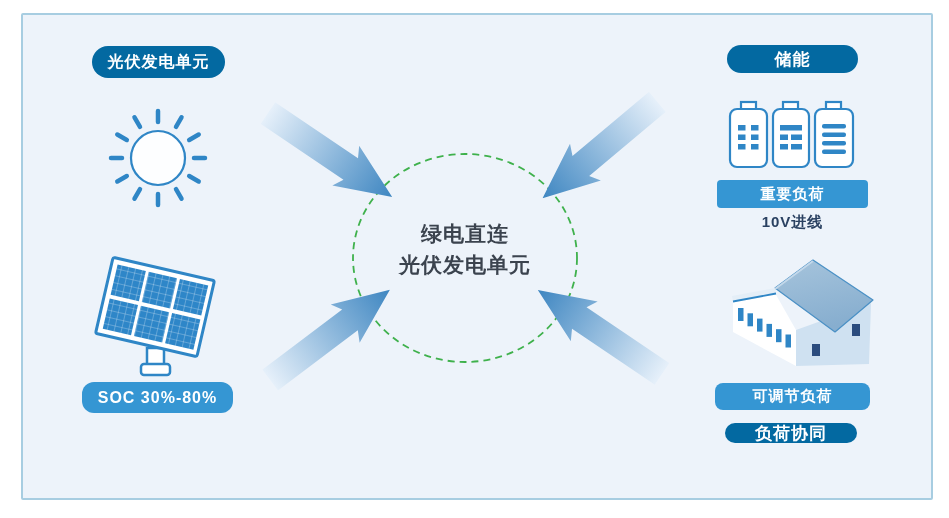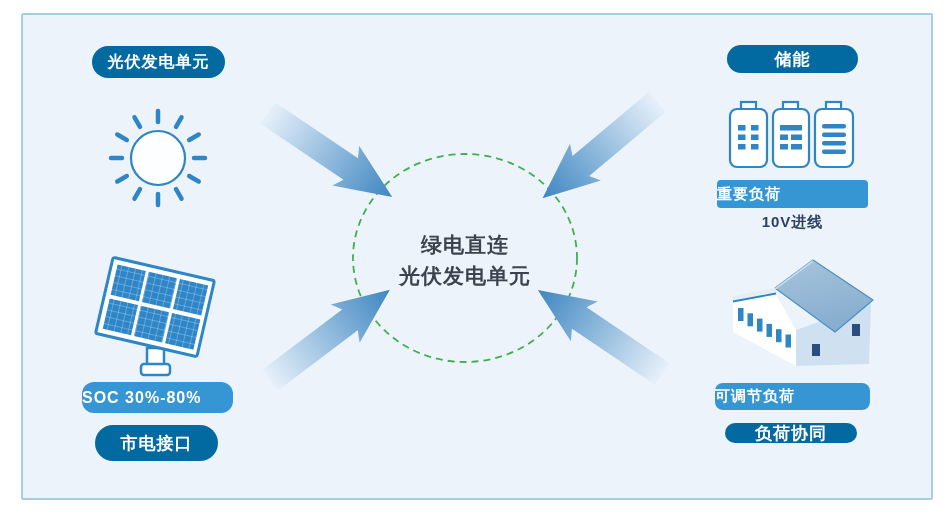--- a/index.html
+++ b/index.html
@@ -13,29 +13,29 @@
     background:#edf3fa;border:2px solid #a7cde1;border-radius:2px;
   }
   .abs{position:absolute;}
   .pill-navy{
     position:absolute;background:#0369a1;color:#ffffff;border-radius:999px;
     display:flex;align-items:center;justify-content:center;
     font-weight:bold;letter-spacing:1px;
   }
   .badge-blue{
     position:absolute;background:#3596d3;color:#ffffff;
-    display:flex;align-items:center;justify-content:flex-start;
+    display:flex;align-items:center;justify-content:center;
     font-weight:bold;letter-spacing:1px;
   }
   .note-text{
     position:absolute;color:#2a4161;font-weight:bold;text-align:center;
     letter-spacing:1px;
   }
   .center-title{
-    position:absolute;left:340px;top:229px;width:250px;text-align:center;
+    position:absolute;left:340px;top:218px;width:250px;text-align:center;
     color:#3b434e;font-weight:bold;font-size:21px;line-height:31px;
     letter-spacing:1px;
   }
   svg.arrow{position:absolute;width:150px;height:54px;}
 </style>
 </head>
 <body>
 
 <div class="stage">
 
@@ -113,23 +113,20 @@
       <rect x="24" y="59" width="29" height="31" fill="url(#pvgrid)"></rect>
       <rect x="56" y="59" width="29" height="31" fill="url(#pvgrid)"></rect>
       <rect x="88" y="59" width="29" height="31" fill="url(#pvgrid)"></rect>
     </g>
   </svg>
 
   <div class="badge-blue" style="left:82px;top:382px;width:151px;height:31px;border-radius:12px;font-size:16px">
     <span>SOC 30%-80%</span>
   </div>
 
-  <div class="pill-navy" style="left:95px;top:425px;width:123px;height:36px;font-size:17px">
-    <span>市电接口</span>
-  </div>
 
   <div class="pill-navy" style="left:727px;top:45px;width:131px;height:28px;font-size:17px">
     <span>储能</span>
   </div>
 
   <svg class="abs" style="left:728px;top:99px" width="128" height="74" viewBox="0 0 128 74">
     <g fill="#ffffff" stroke="#2f86c6" stroke-width="2.2">
       <rect x="13" y="3" width="15" height="10"></rect>
       <rect x="55" y="3" width="15" height="10"></rect>
       <rect x="98" y="3" width="15" height="10"></rect>

